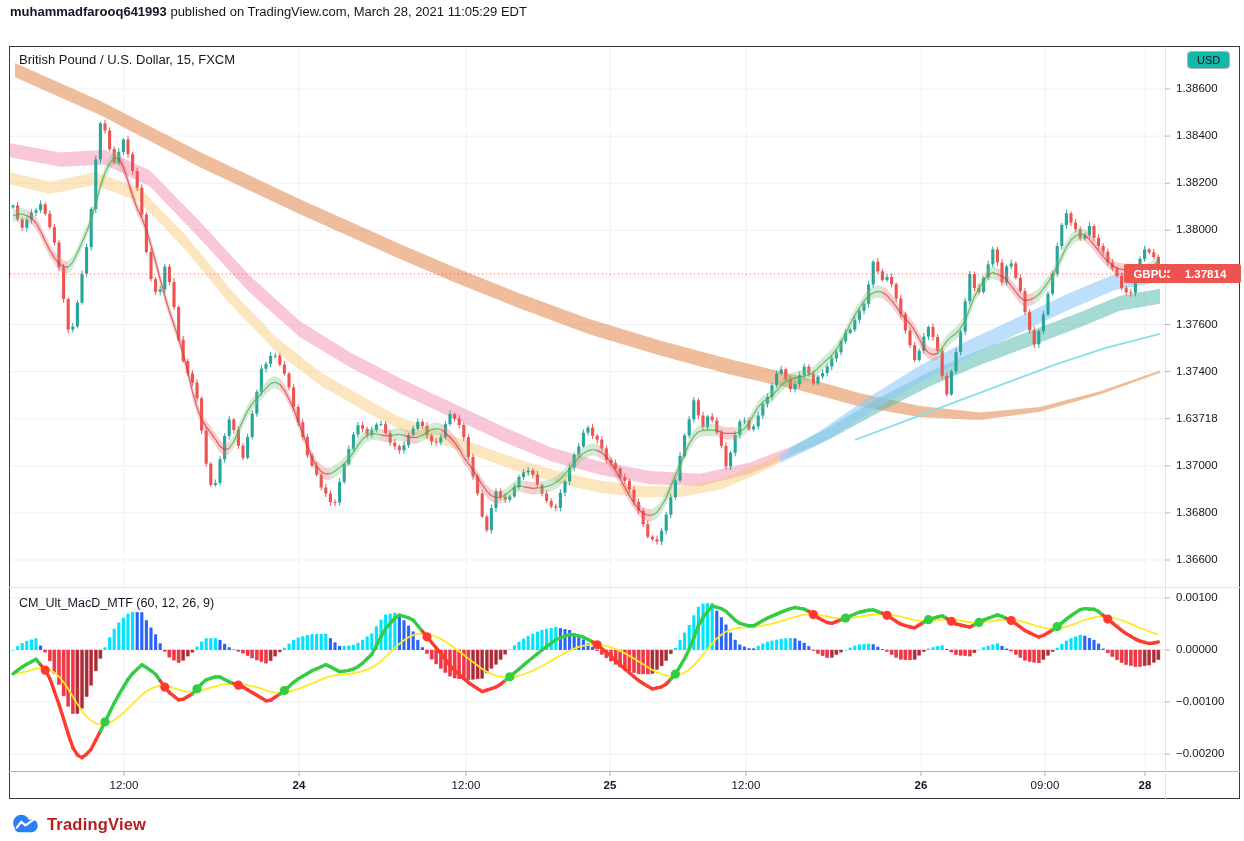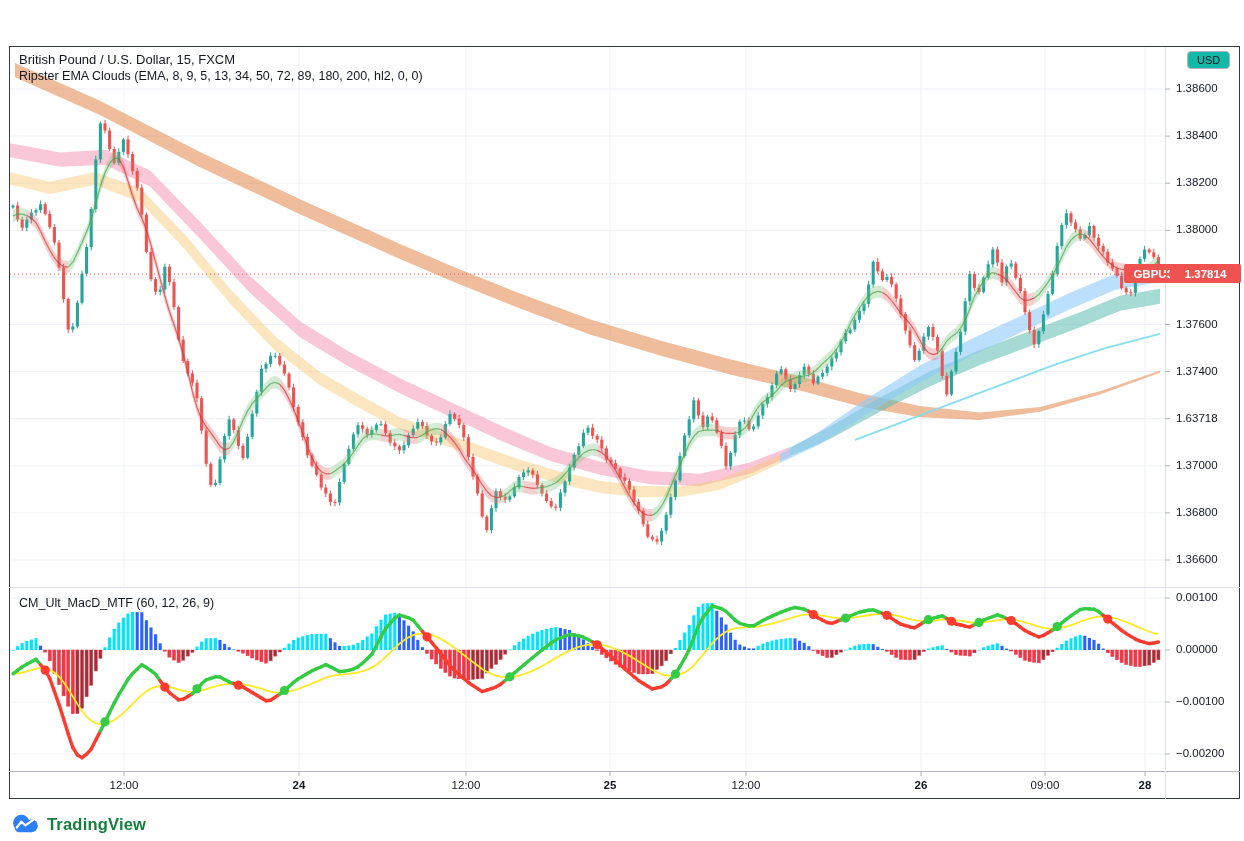--- a/index.html
+++ b/index.html
@@ -16,27 +16,31 @@
   .usd{position:absolute;left:1187px;top:51px;font-size:11px;padding:2px 9px;border:1px solid #b2b5be;border-radius:4px;background:#14b8a6;cursor:pointer;}
   .axis-label{position:absolute;left:1176px;font-size:11.5px;color:#131722;white-space:nowrap;}
   .time-label{position:absolute;top:779px;width:44px;text-align:center;font-size:11.5px;color:#131722;}
   .time-label.major{font-weight:bold;}
   .badge{position:absolute;height:19px;background:#ef5350;color:#fff;font-size:11.5px;font-weight:bold;
          border-radius:2px;display:flex;align-items:center;justify-content:center;}
   .badge-sym{left:1096px;width:68px;margin-left:28px;}
   .badge-val{left:1170px;width:71px;}
   .badge-dash{position:absolute;left:1164px;width:7px;height:2px;background:#ef5350;}
   .logo{position:absolute;left:10px;top:813px;display:flex;align-items:center;gap:7px;}
-  .logo-text{font-size:16.5px;font-weight:600;color:#15803d;letter-spacing:.2px;}
+  .logo-text{font-size:16.5px;font-weight:600;color:#b91c1c;letter-spacing:.2px;}
 </style>
 </head>
 <body>
 
 <div id="app">
 
+  <div class="hdr" style="top:4px">
+    <span class="b">muhammadfarooq641993</span>
+    <span>published on TradingView.com, March 28, 2021 11:05:29 EDT</span>
+  </div>
 
   <div class="frame"></div>
   <svg id="chart-svg" width="1231" height="753" viewBox="9 46 1231 753">
       <line x1="124" y1="47" x2="124" y2="771" stroke="#eef1f7" stroke-width="1"></line>
       <line x1="299" y1="47" x2="299" y2="771" stroke="#eef1f7" stroke-width="1"></line>
       <line x1="466" y1="47" x2="466" y2="771" stroke="#eef1f7" stroke-width="1"></line>
       <line x1="610" y1="47" x2="610" y2="771" stroke="#eef1f7" stroke-width="1"></line>
       <line x1="746" y1="47" x2="746" y2="771" stroke="#eef1f7" stroke-width="1"></line>
       <line x1="921" y1="47" x2="921" y2="771" stroke="#eef1f7" stroke-width="1"></line>
       <line x1="1045" y1="47" x2="1045" y2="771" stroke="#eef1f7" stroke-width="1"></line>
@@ -1613,21 +1617,20 @@
       <line x1="299" y1="772" x2="299" y2="776" stroke="#b2b5be"></line>
       <line x1="466" y1="772" x2="466" y2="776" stroke="#b2b5be"></line>
       <line x1="610" y1="772" x2="610" y2="776" stroke="#b2b5be"></line>
       <line x1="746" y1="772" x2="746" y2="776" stroke="#b2b5be"></line>
       <line x1="921" y1="772" x2="921" y2="776" stroke="#b2b5be"></line>
       <line x1="1045" y1="772" x2="1045" y2="776" stroke="#b2b5be"></line>
       <line x1="1145" y1="772" x2="1145" y2="776" stroke="#b2b5be"></line>
     </svg>
 
   <div class="ttl">British Pound / U.S. Dollar, 15, FXCM</div>
-  <div class="ind">Ripster EMA Clouds (EMA, 8, 9, 5, 13, 34, 50, 72, 89, 180, 200, hl2, 0, 0)</div>
   <div class="macdlbl">CM_Ult_MacD_MTF (60, 12, 26, 9)</div>
   <div class="usd">USD</div>
 
   <div id="price-axis">
       <div class="axis-label" style="top: 82px;">1.38600</div>
       <div class="axis-label" style="top: 129.1px;">1.38400</div>
       <div class="axis-label" style="top: 176.2px;">1.38200</div>
       <div class="axis-label" style="top: 223.3px;">1.38000</div>
       <div class="axis-label" style="top: 317.5px;">1.37600</div>
       <div class="axis-label" style="top: 364.6px;">1.37400</div>

